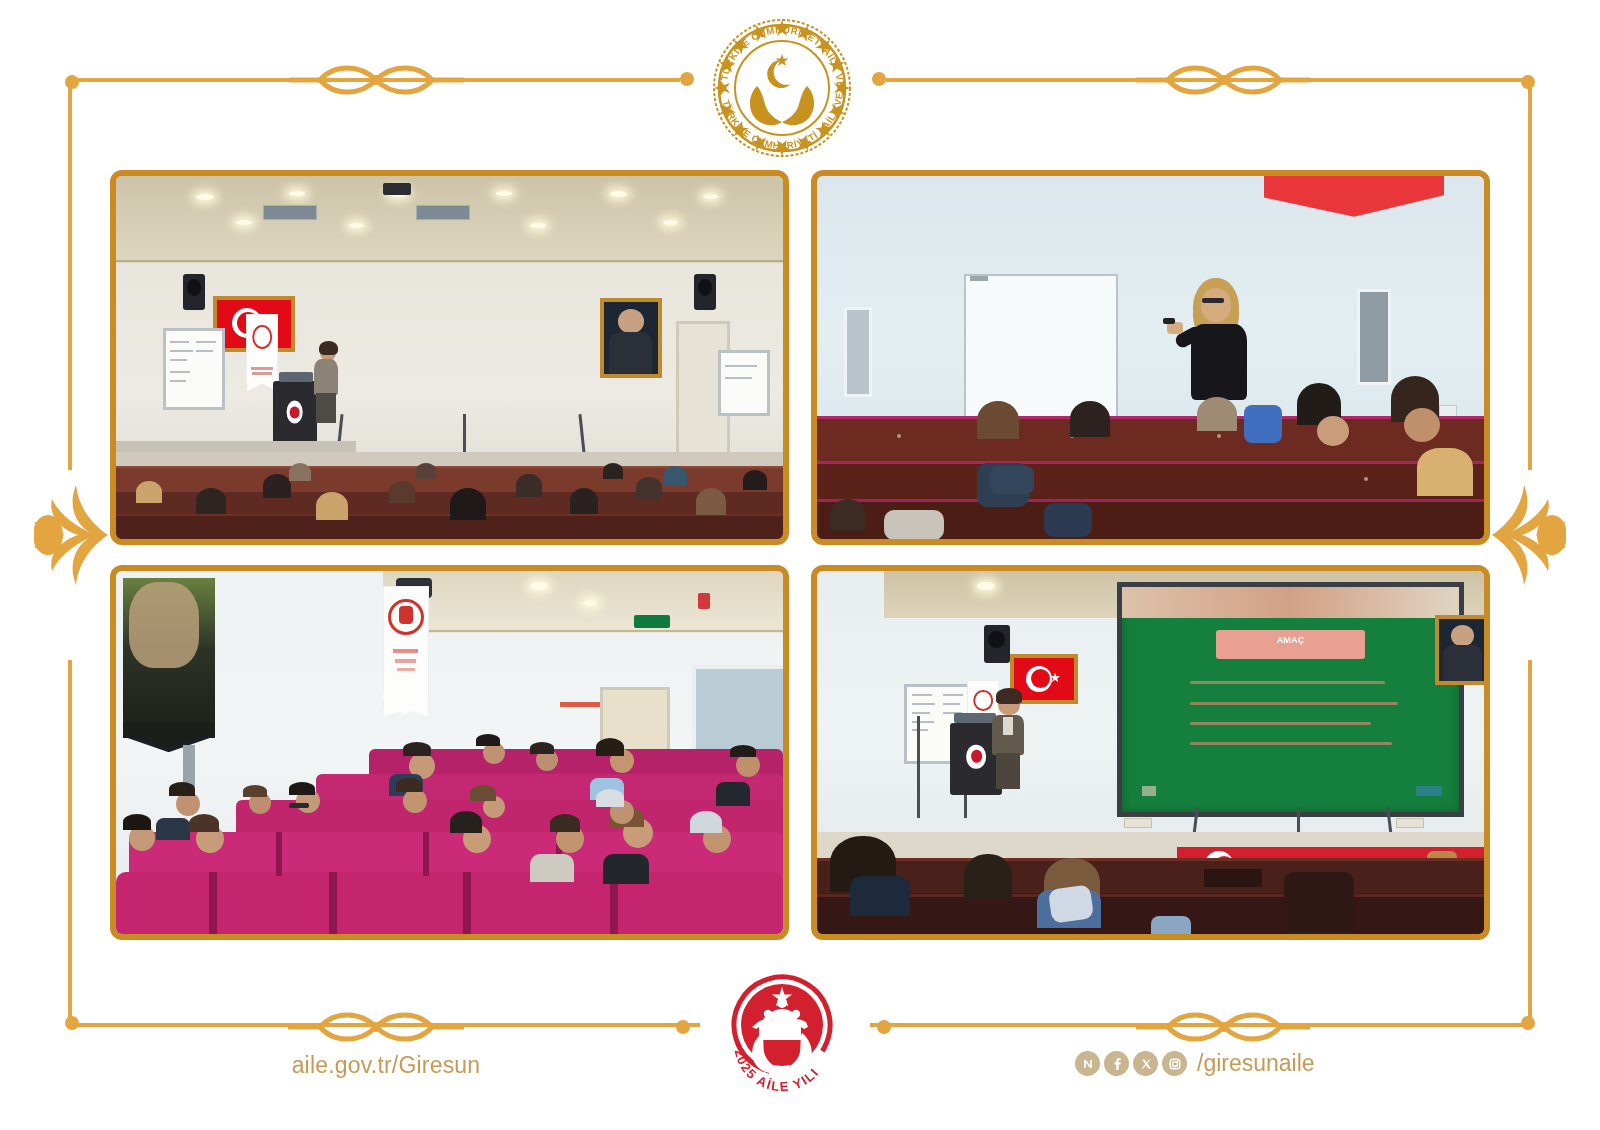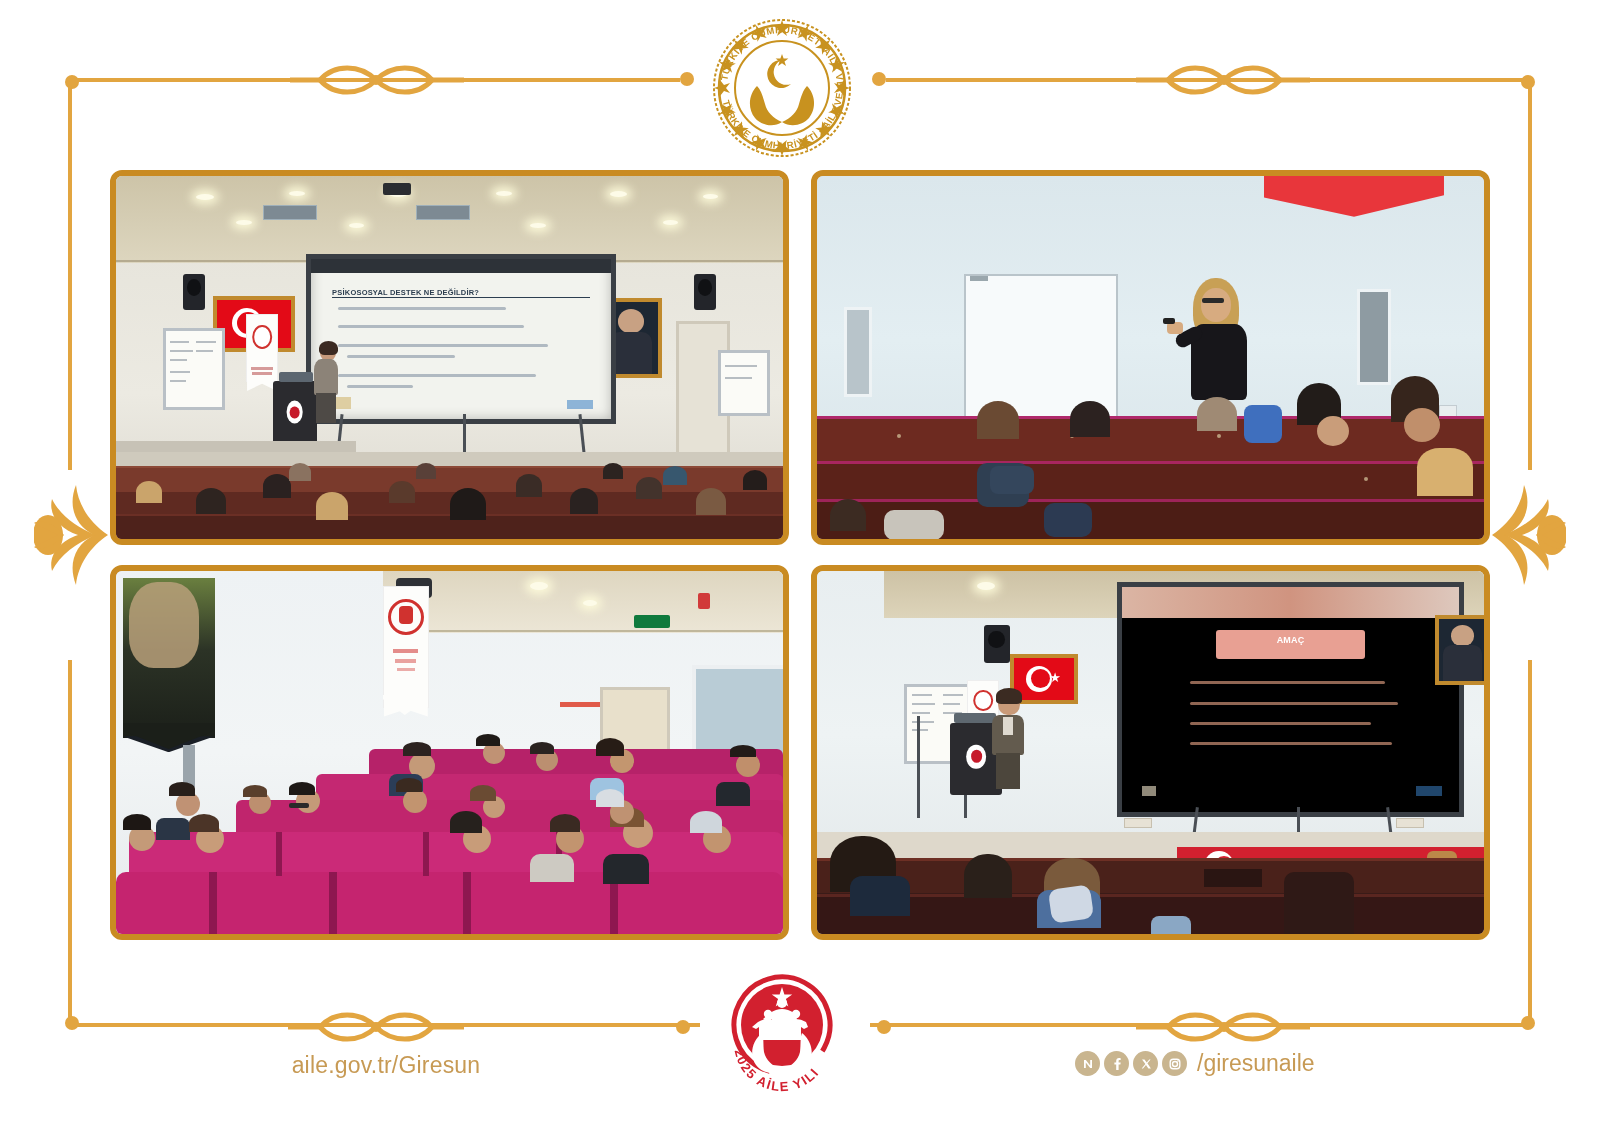--- a/index.html
+++ b/index.html
@@ -280,32 +280,20 @@
         <div class="crescent" style="left:20%;top:18%;width:30px;height:30px;"></div>
         <div style="position:absolute;left:27%;top:25%;width:22px;height:22px;border-radius:50%;background:#E30A17;"></div>
         <div class="star5" style="left:55%;top:30%;font-size:15px;">★</div>
       </div>
 
       <div class="portrait" style="left:72.5%;top:33.5%;width:54px;height:72px;">
         <div class="head"></div>
           <div class="body"></div>
       </div>
 
-      <div class="screen" style="left:28.5%;top:21.5%;width:45%;height:44%;">
-        <div class="screen-band"></div>
-        <div class="slide-title" style="left:7%;top:18%;width:86%;font-size:7.5px;">PSİKOSOSYAL DESTEK NE DEĞİLDİR?</div>
-        <div class="slide-line" style="left:9%;top:30%;width:56%;"></div>
-        <div class="slide-line" style="left:9%;top:41%;width:62%;"></div>
-        <div class="slide-line" style="left:9%;top:53%;width:70%;"></div>
-        <div class="slide-line" style="left:12%;top:60%;width:36%;"></div>
-        <div class="slide-line" style="left:9%;top:72%;width:66%;"></div>
-        <div class="slide-line" style="left:12%;top:79%;width:22%;"></div>
-        <div style="position:absolute;left:8%;bottom:6%;width:16px;height:12px;background:#d8c48f;opacity:.8;"></div>
-        <div style="position:absolute;right:6%;bottom:6%;width:26px;height:9px;background:#3b7fc4;opacity:.55;"></div>
-      </div>
       <div class="tripod" style="left:33%;top:65.5%;width:3px;height:24%;transform:rotate(6deg);"></div>
       <div class="tripod" style="left:52%;top:65.5%;width:3px;height:24%;"></div>
       <div class="tripod" style="left:70%;top:65.5%;width:3px;height:24%;transform:rotate(-6deg);"></div>
 
       <div class="doorway" style="right:8%;top:40%;width:48px;height:46%;"></div>
 
       <div class="flipchart" style="right:2%;top:48%;width:46px;height:60px;">
         <div class="fc-line" style="left:10%;top:20%;width:70%;"></div>
         <div class="fc-line" style="left:10%;top:40%;width:58%;"></div>
       </div>
@@ -532,21 +520,21 @@
       <div class="downlight" style="left:24%;top:3%;width:18px;height:8px;"></div>
 
       <div class="speaker" style="left:25%;top:15%;width:26px;height:38px;"></div>
 
       <div class="tflag" style="left:29%;top:23%;width:60px;height:42px;">
         <div class="crescent" style="left:20%;top:18%;width:26px;height:26px;"></div>
         <div style="position:absolute;left:28%;top:25%;width:19px;height:19px;border-radius:50%;background:#E30A17;"></div>
         <div class="star5" style="left:58%;top:30%;font-size:13px;">★</div>
       </div>
 
-      <div class="screen" style="left:45%;right:3%;top:3%;height:62%;background:#000000;">
+      <div class="screen" style="left:45%;right:3%;top:3%;height:62%;background:#15803d;">
         <div style="position:absolute;left:0;right:0;top:0;height:14%;background:linear-gradient(90deg,#f3c9b6,#e7a48e,#f6ded2);opacity:.9;"></div>
         <div style="position:absolute;left:28%;top:19%;width:44%;height:13%;background:#e8a093;border-radius:3px;"></div>
         <div class="slide-title" style="left:28%;top:21.5%;width:44%;text-align:center;border:none;color:#ffffff;font-size:9px;">AMAÇ</div>
         <div class="slide-line" style="left:20%;top:42%;width:58%;background:#c0886f;"></div>
         <div class="slide-line" style="left:20%;top:51%;width:62%;background:#c0886f;"></div>
         <div class="slide-line" style="left:20%;top:60%;width:54%;background:#c0886f;"></div>
         <div class="slide-line" style="left:20%;top:69%;width:60%;background:#c0886f;"></div>
         <div style="position:absolute;right:5%;bottom:7%;width:26px;height:10px;background:#3b7fc4;opacity:.55;"></div>
         <div style="position:absolute;left:6%;bottom:7%;width:14px;height:10px;background:#cfc4ae;opacity:.7;"></div>
       </div>

